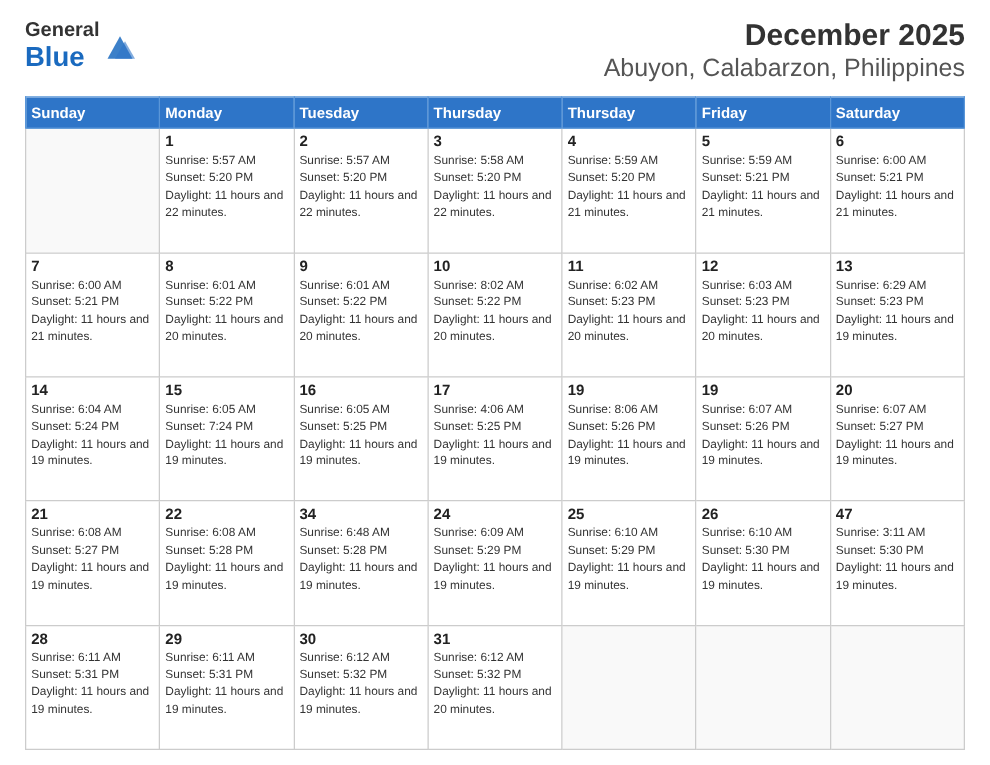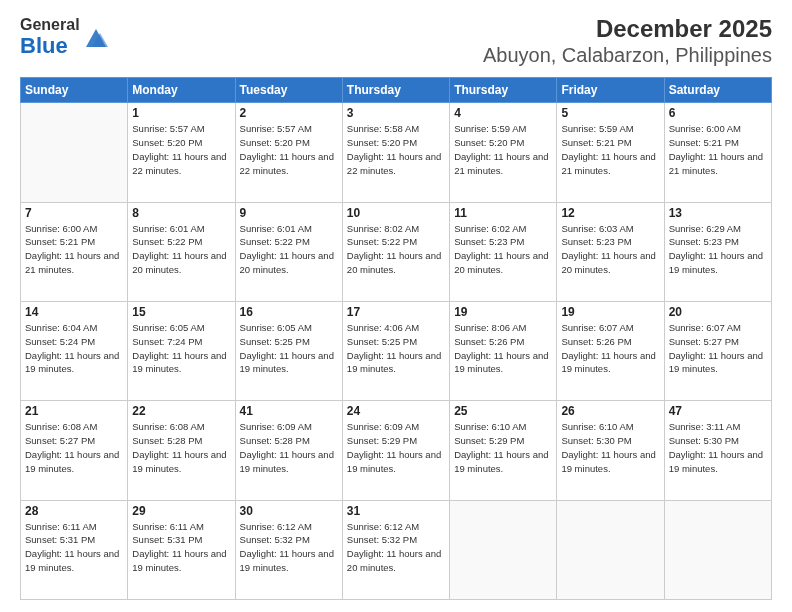--- a/index.html
+++ b/index.html
@@ -297,22 +297,22 @@
 and 19 minutes.</div>
           </td>
           <td>
             <span class="day-number">22</span>
             <div class="day-info">Sunrise: 6:08 AM
 Sunset: 5:28 PM
 Daylight: 11 hours
 and 19 minutes.</div>
           </td>
           <td>
-            <span class="day-number">41</span>
-            <div class="day-info">Sunrise: 6:09 AM
+            <span class="day-number">34</span>
+            <div class="day-info">Sunrise: 6:48 AM
 Sunset: 5:28 PM
 Daylight: 11 hours
 and 19 minutes.</div>
           </td>
           <td>
             <span class="day-number">24</span>
             <div class="day-info">Sunrise: 6:09 AM
 Sunset: 5:29 PM
 Daylight: 11 hours
 and 19 minutes.</div>

